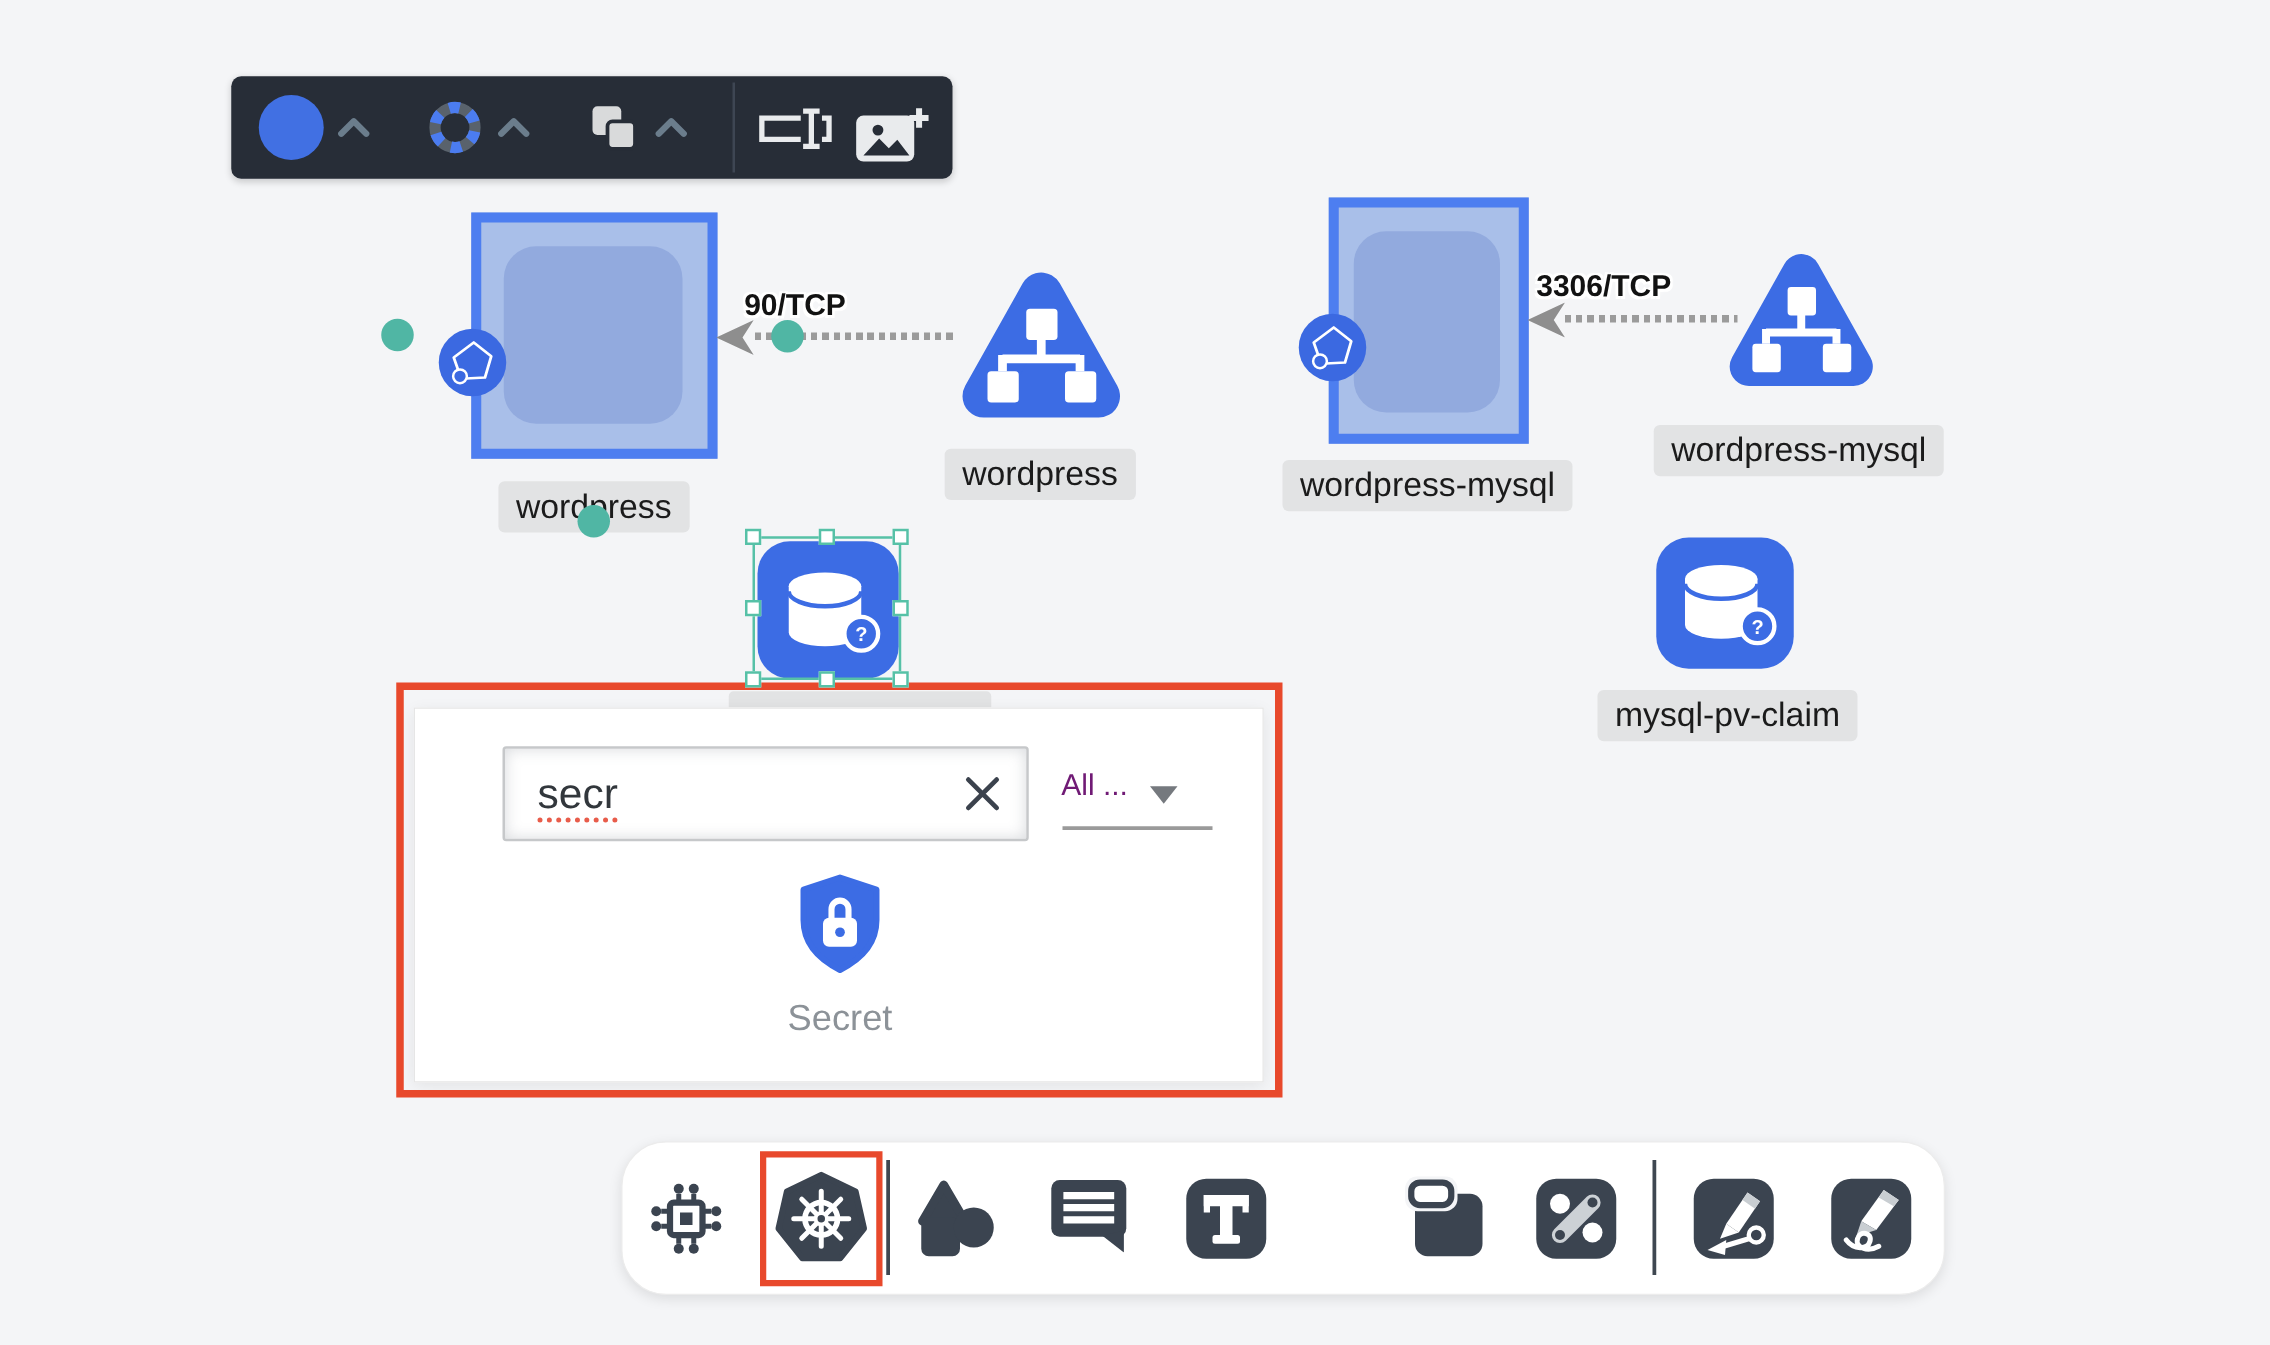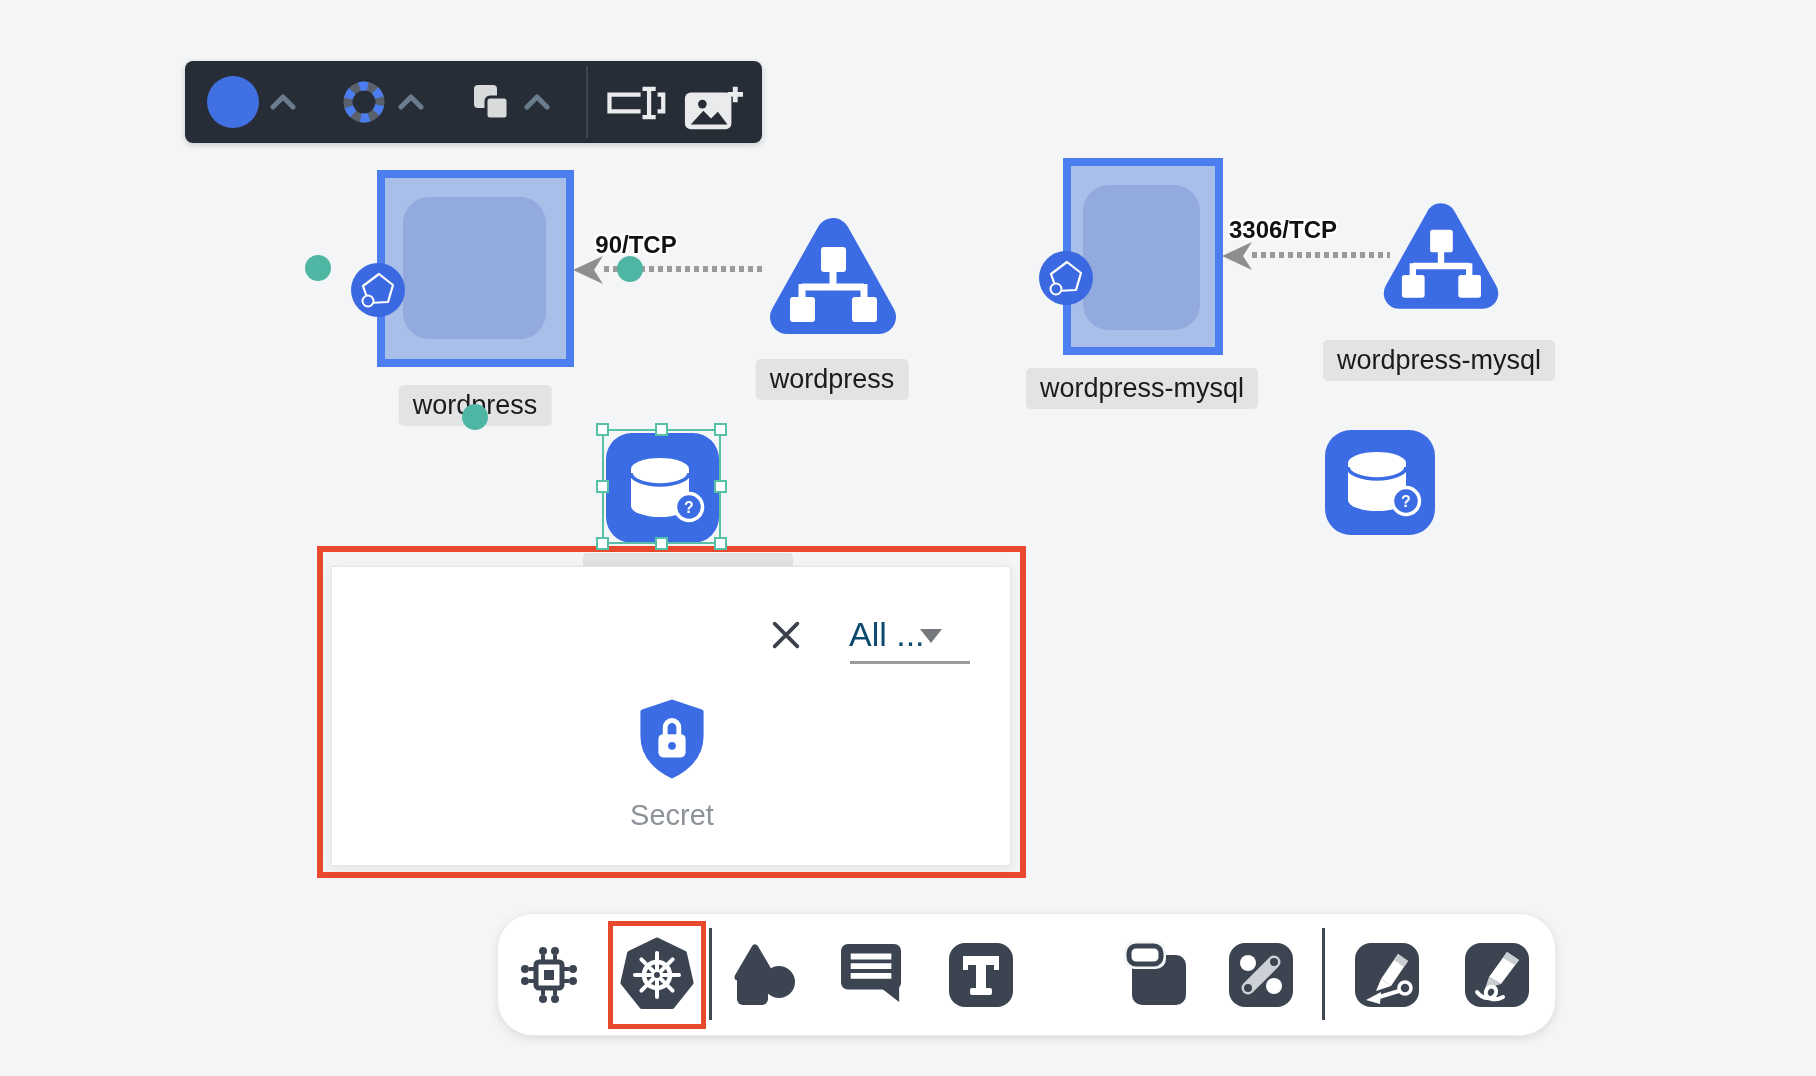--- a/index.html
+++ b/index.html
@@ -34,21 +34,21 @@
   
   .popup-red{left:317px;top:546px;width:709px;height:332px;border:6px solid #e8492c;z-index:50;pointer-events:none;}
   .popup-card{left:331px;top:566px;width:680px;height:300px;background:#ffffff;border:1px solid #e6e6e6;
               box-shadow:0 3px 12px rgba(0,0,0,.08);z-index:40;}
   .hidden-label-strip{left:583px;top:553px;width:210px;height:13px;background:#e2e3e4;border-radius:4px 4px 0 0;z-index:20;}
   .search-box{left:402px;top:597px;width:421px;height:76px;background:#fff;border:2px solid #c6c8ca;border-radius:3px;
               box-shadow:inset 0 0 12px rgba(110,120,130,.28);z-index:45;display:flex;align-items:center;}
   .search-text{margin-left:26px;font-size:34px;color:#32373c;
                text-decoration:underline dotted #e85c4a 4px;text-underline-offset:9px;}
   .clear-x{left:769px;top:618px;z-index:46;cursor:pointer;}
-  .filter-value{left:849px;top:615px;font-size:34px;color:#0c4a6e;z-index:45;}
+  .filter-value{left:849px;top:615px;font-size:24px;color:#701a75;z-index:45;}
   .filter-caret{left:920px;top:629px;width:0;height:0;border-left:11px solid transparent;
                 border-right:11px solid transparent;border-top:14px solid #75797e;z-index:45;}
   .filter-underline{left:850px;top:661px;width:120px;height:3px;background:#9a9a9a;z-index:45;}
   .result-name{left:672px;top:799px;transform:translateX(-50%);font-size:29px;color:#8c9298;z-index:45;}
 
   
   .bottom-pill{left:497px;top:913px;width:1059px;height:123px;background:#fff;border:1px solid #ececec;
                border-radius:36px;box-shadow:0 3px 10px rgba(0,0,0,.10);z-index:10;}
   .bt-divider{width:3px;height:92px;background:#3f4751;z-index:11;}
   .tool-red-box{left:608px;top:921px;width:98px;height:108px;border:5px solid #e8492c;z-index:12;}
@@ -168,20 +168,21 @@
 
   <div class="abs blue-squircle" style="left:1325px;top:430px;width:110px;height:105px;">
     <svg width="110" height="105" viewBox="0 0 110 105">
       <ellipse cx="52" cy="33" rx="29" ry="11" fill="#fff"></ellipse>
       <path d="M23,33 L23,70 A29 11 0 0 0 81,70 L81,33 Z" fill="#fff"></path>
       <path d="M23,37 A29 12 0 0 0 81,37" stroke="#3c6ce4" stroke-width="3.5" fill="none"></path>
       <circle cx="81" cy="71" r="13.5" fill="#3c6ce4" stroke="#fff" stroke-width="3.5"></circle>
       <text x="81" y="77" font-size="16" font-weight="bold" fill="#fff" text-anchor="middle" font-family="Liberation Sans, sans-serif">?</text>
     </svg>
   </div>
+  <div class="abs node-label" style="left:1382px;top:552px;">mysql-pv-claim</div>
 
   <div class="abs blue-squircle" style="left:606px;top:433px;width:113px;height:110px;z-index:7;">
     <svg width="110" height="105" viewBox="0 0 110 105">
       <ellipse cx="52" cy="33" rx="29" ry="11" fill="#fff"></ellipse>
       <path d="M23,33 L23,70 A29 11 0 0 0 81,70 L81,33 Z" fill="#fff"></path>
       <path d="M23,37 A29 12 0 0 0 81,37" stroke="#3c6ce4" stroke-width="3.5" fill="none"></path>
       <circle cx="81" cy="71" r="13.5" fill="#3c6ce4" stroke="#fff" stroke-width="3.5"></circle>
       <text x="81" y="77" font-size="16" font-weight="bold" fill="#fff" text-anchor="middle" font-family="Liberation Sans, sans-serif">?</text>
     </svg>
   </div>
@@ -191,20 +192,23 @@
     <div class="sel-h" style="left:51px;top:-8px;"></div>
     <div class="sel-h" style="right:-8px;top:-8px;"></div>
     <div class="sel-h" style="left:-8px;top:49px;"></div>
     <div class="sel-h" style="right:-8px;top:49px;"></div>
     <div class="sel-h" style="left:-8px;bottom:-8px;"></div>
     <div class="sel-h" style="left:51px;bottom:-8px;"></div>
     <div class="sel-h" style="right:-8px;bottom:-8px;"></div>
   </div>
 
   <div class="abs popup-card"></div>
+  <div class="abs search-box">
+    <span class="search-text">secr</span>
+  </div>
   <div class="abs clear-x">
     <svg width="34" height="34" viewBox="0 0 36 36">
         <path d="M6,6 L30,30 M30,6 L6,30" stroke="#3b424d" stroke-width="4" stroke-linecap="round"></path>
       </svg>
   </div>
   <div class="abs filter-value">All ...</div>
   <div class="abs filter-caret"></div>
   <div class="abs filter-underline"></div>
   <div class="abs" style="left:637px;top:698px;z-index:45;">
     <svg width="70" height="82" viewBox="0 0 72 82">

